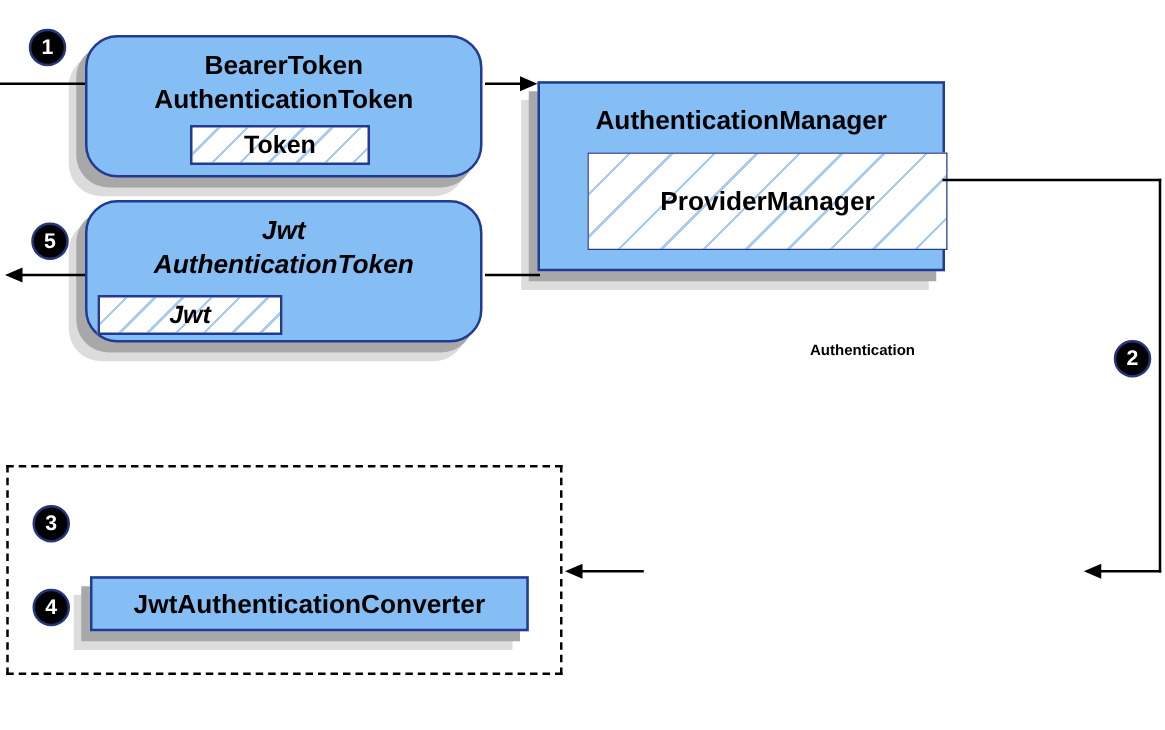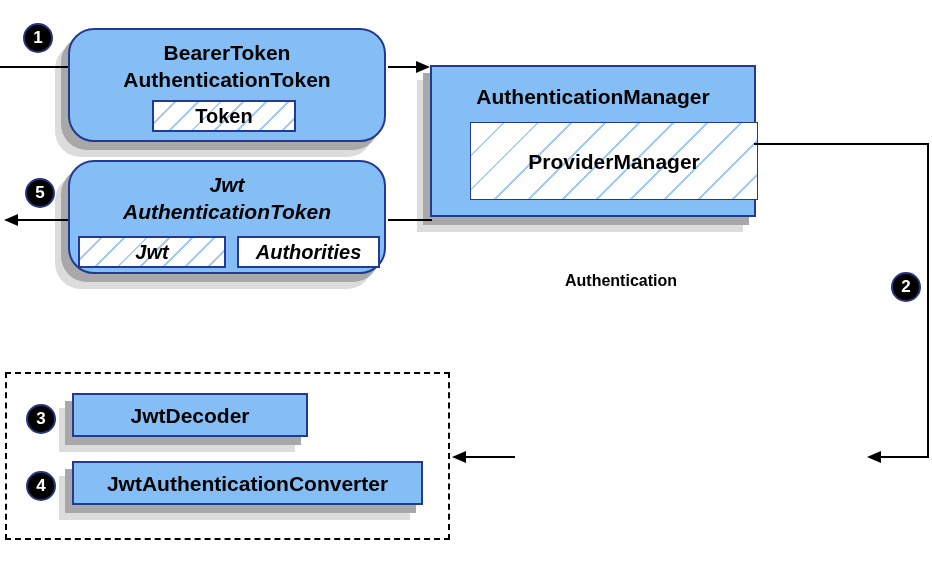--- a/index.html
+++ b/index.html
@@ -48,22 +48,22 @@
   .hline{position:absolute;height:2px;background:#000;z-index:5;}
   .vline{position:absolute;width:2px;background:#000;z-index:5;}
   .tri{position:absolute;width:0;height:0;z-index:6;}
   .tri-left{border-top:6px solid transparent;border-bottom:6px solid transparent;border-right:14px solid #000;}
   .tri-right{border-top:6px solid transparent;border-bottom:6px solid transparent;border-left:14px solid #000;}
   .darr-line{position:absolute;width:3px;background:#000;z-index:4;}
   .tri-up{position:absolute;width:0;height:0;border-left:7px solid transparent;border-right:7px solid transparent;border-bottom:13px solid #000;z-index:4;}
   .tri-down{position:absolute;width:0;height:0;border-left:7px solid transparent;border-right:7px solid transparent;border-top:13px solid #000;z-index:4;}
   
   .section-label{
-    position:absolute;left:565px;top:267px;width:250px;text-align:left;
-    font-weight:bold;font-size:16px;line-height:27px;z-index:2;
+    position:absolute;left:565px;top:267px;width:250px;text-align:center;
+    font-weight:bold;font-size:12px;line-height:27px;z-index:2;
   }
   .jwtprov{
     position:absolute;left:13px;top:99px;width:328px;height:44px;
     background:#85bef4;border:2px solid #223a92;box-sizing:border-box;
     box-shadow:-8px 8px 0 #a8a8a8,-14px 15px 0 #d9d9d9;
     display:flex;align-items:center;justify-content:center;
     font-weight:bold;font-size:21px;z-index:3;
   }
   .small-node{
     display:flex;align-items:center;justify-content:center;
@@ -115,32 +115,26 @@
   </div>
 
   <div class="node rounded" style="left:68px;top:160px;width:318px;height:114px;font-style:italic;">
     <div class="node-title">
       <div>Jwt</div>
       <div>AuthenticationToken</div>
     </div>
     <div class="sub-box hatch-sm" style="left:8px;top:74px;width:148px;height:32px;">
       <span>Jwt</span>
     </div>
-    <div class="sub-box" style="left:167px;top:74px;width:143px;height:32px;">
-      <span>Authorities</span>
-    </div>
   </div>
 
   <div class="section-label">
     <div>Authentication</div>
   </div>
 
 
   <div class="decoder-region">
-    <div class="node small-node" style="left:65px;top:19px;width:236px;height:44px;">
-      <span>JwtDecoder</span>
-    </div>
     <div class="node small-node" style="left:65px;top:87px;width:351px;height:44px;">
       <span>JwtAuthenticationConverter</span>
     </div>
   </div>
 
 </div>
 
 </body></html>

